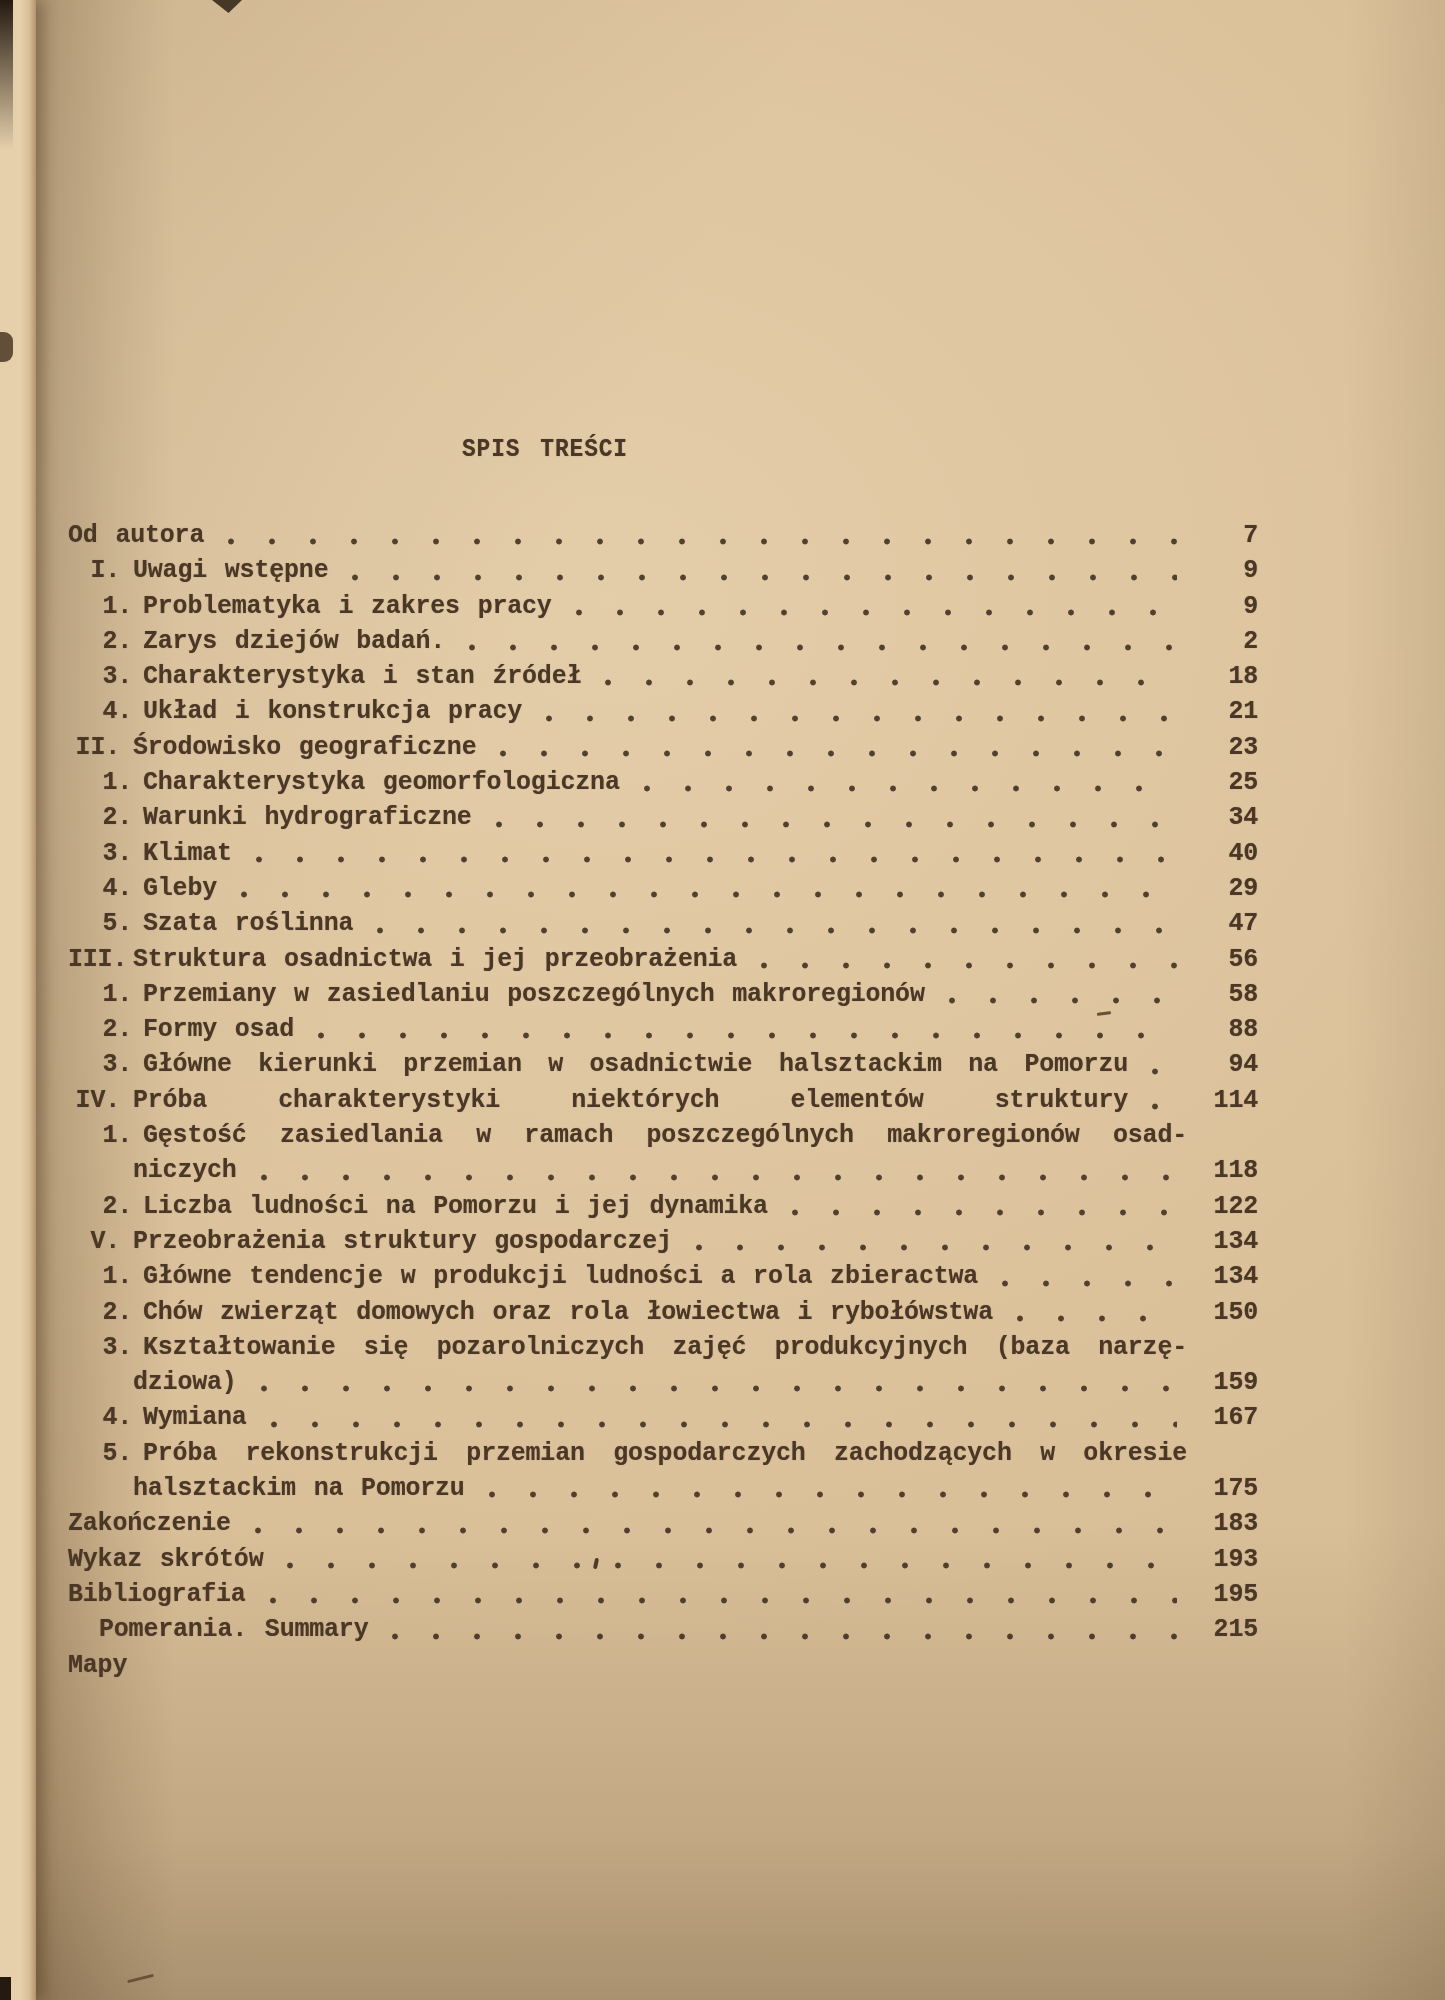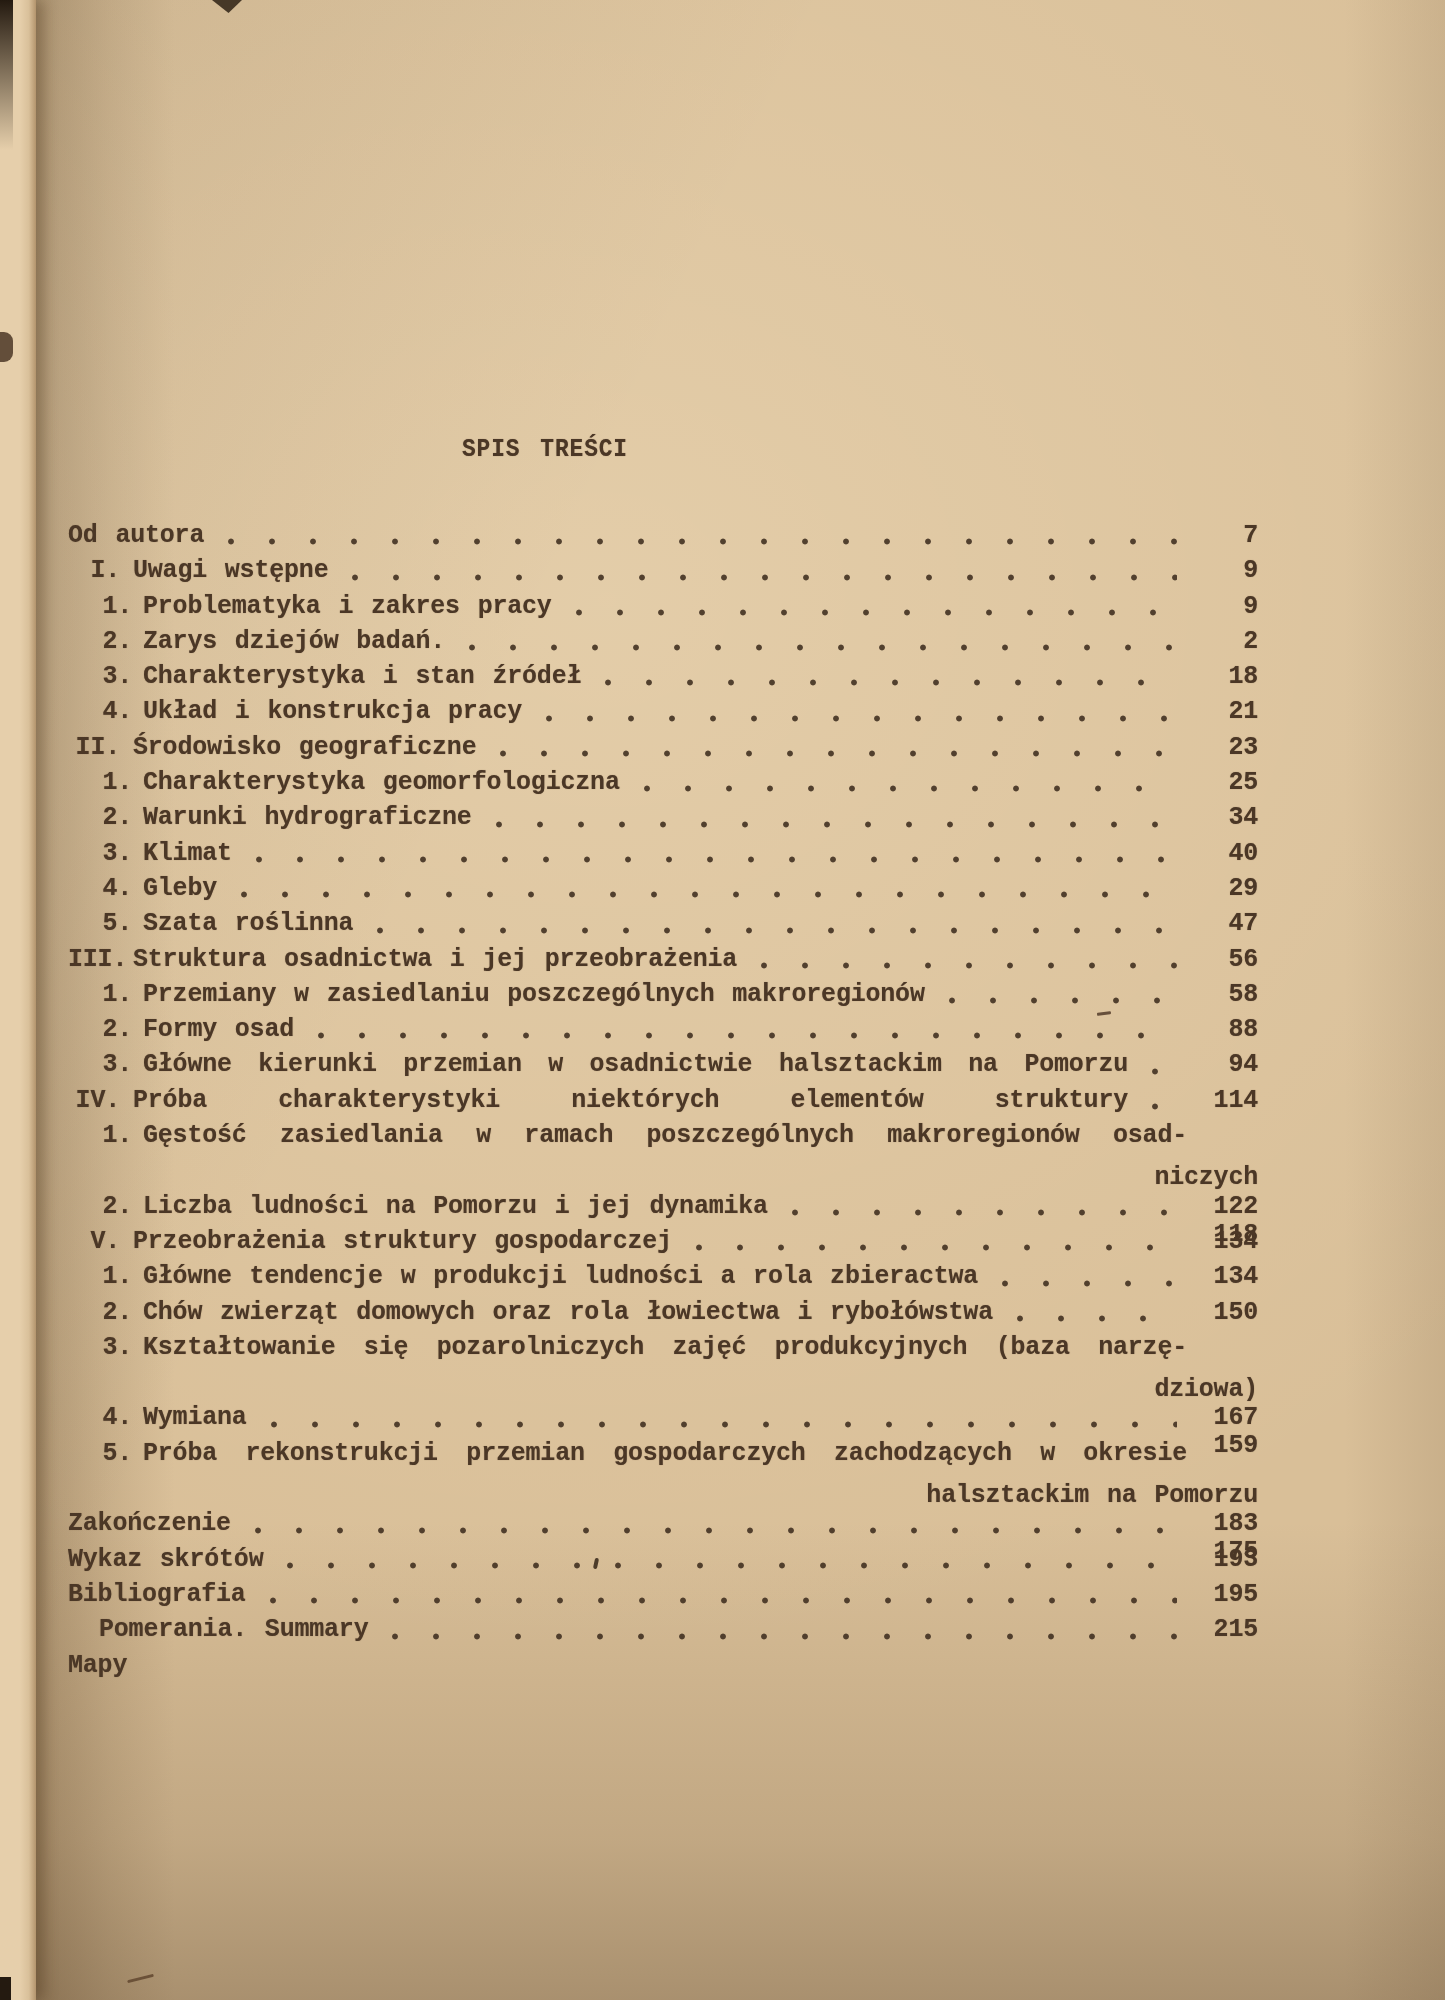--- a/index.html
+++ b/index.html
@@ -67,21 +67,21 @@
     font-size:25px;font-weight:bold;letter-spacing:-0.2px;word-spacing:3px;
     color:var(--ink,#4b3726);
     text-shadow:0 0 1px rgba(75,55,38,.45);
   }
   .row{display:flex;height:35.3px;line-height:35.3px;align-items:flex-end;gap:7px;}
   .row .num{flex:0 0 auto;text-align:right;white-space:nowrap;}
   .row .txt{flex:0 1 auto;white-space:nowrap;}
   .row .pg{flex:0 0 64px;text-align:right;white-space:nowrap;}
   .l1 .num{width:52px;margin-right:6px;}
   .l2 .num{width:64px;margin-right:4px;}
-  .c1{padding-left:58px;flex-direction:column;}
+  .c1{padding-left:58px;}
   .c0{padding-left:24px;}
   .leader{
     flex:1 1 0;min-width:14px;height:9px;align-self:flex-end;
     margin:0 10px 7px 16px;
     background-image:radial-gradient(circle at 4px 4.5px, rgba(62,45,30,.88) 2.4px, rgba(62,45,30,0) 3.4px);
     background-size:41px 9px;background-repeat:repeat-x;background-position:0 50%;
   }
   .fill .txt{flex:1 1 auto;white-space:normal;text-align:justify;text-align-last:justify;overflow:hidden;max-height:35.3px;}
   .fill .leader{flex:0 0 26px;min-width:26px;}
 </style>

